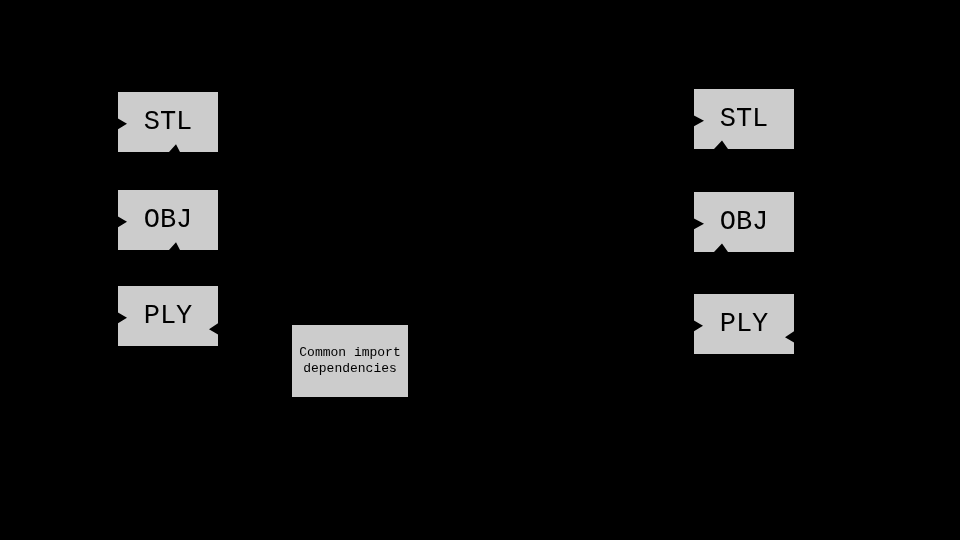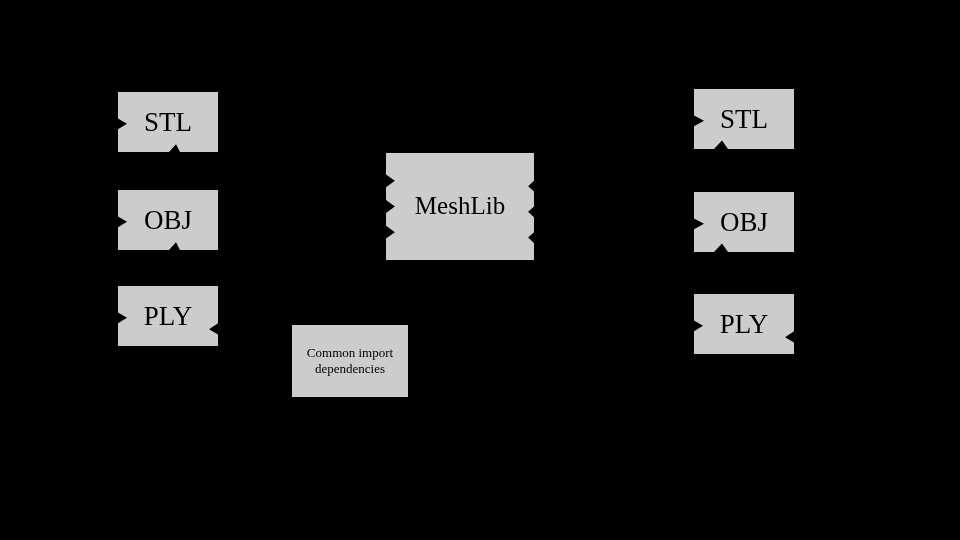--- a/index.html
+++ b/index.html
@@ -6,21 +6,21 @@
     margin: 0;
     padding: 0;
     background: #000000;
   }
   #canvas {
     position: relative;
     width: 960px;
     height: 540px;
     background: #000000;
     overflow: hidden;
-    font-family: Liberation Serif, serif;
+    font-family: Liberation Mono, monospace;
   }
   .node {
     position: absolute;
     box-sizing: border-box;
     display: flex;
     align-items: center;
     justify-content: center;
     text-align: center;
     color: #000000;
     background: #CCCCCC;
@@ -90,23 +90,20 @@
   </div>
 
   <div class="node shape-import fmt-big" style="left:118px; top:190px; width:100px; height:60px;">
     <span class="label">OBJ</span>
   </div>
 
   <div class="node shape-both fmt-big" style="left:118px; top:286px; width:100px; height:60px;">
     <span class="label">PLY</span>
   </div>
 
-  <div class="node shape-hub mesh-txt" style="left:386px; top:153px; width:148px; height:107px;">
-    <span class="label">MeshLib</span>
-  </div>
 
   <div class="node shape-export fmt-big" style="left:694px; top:89px; width:100px; height:60px;">
     <span class="label">STL</span>
   </div>
 
   <div class="node shape-export fmt-big" style="left:694px; top:192px; width:100px; height:60px;">
     <span class="label">OBJ</span>
   </div>
 
   <div class="node shape-both fmt-big" style="left:694px; top:294px; width:100px; height:60px;">

